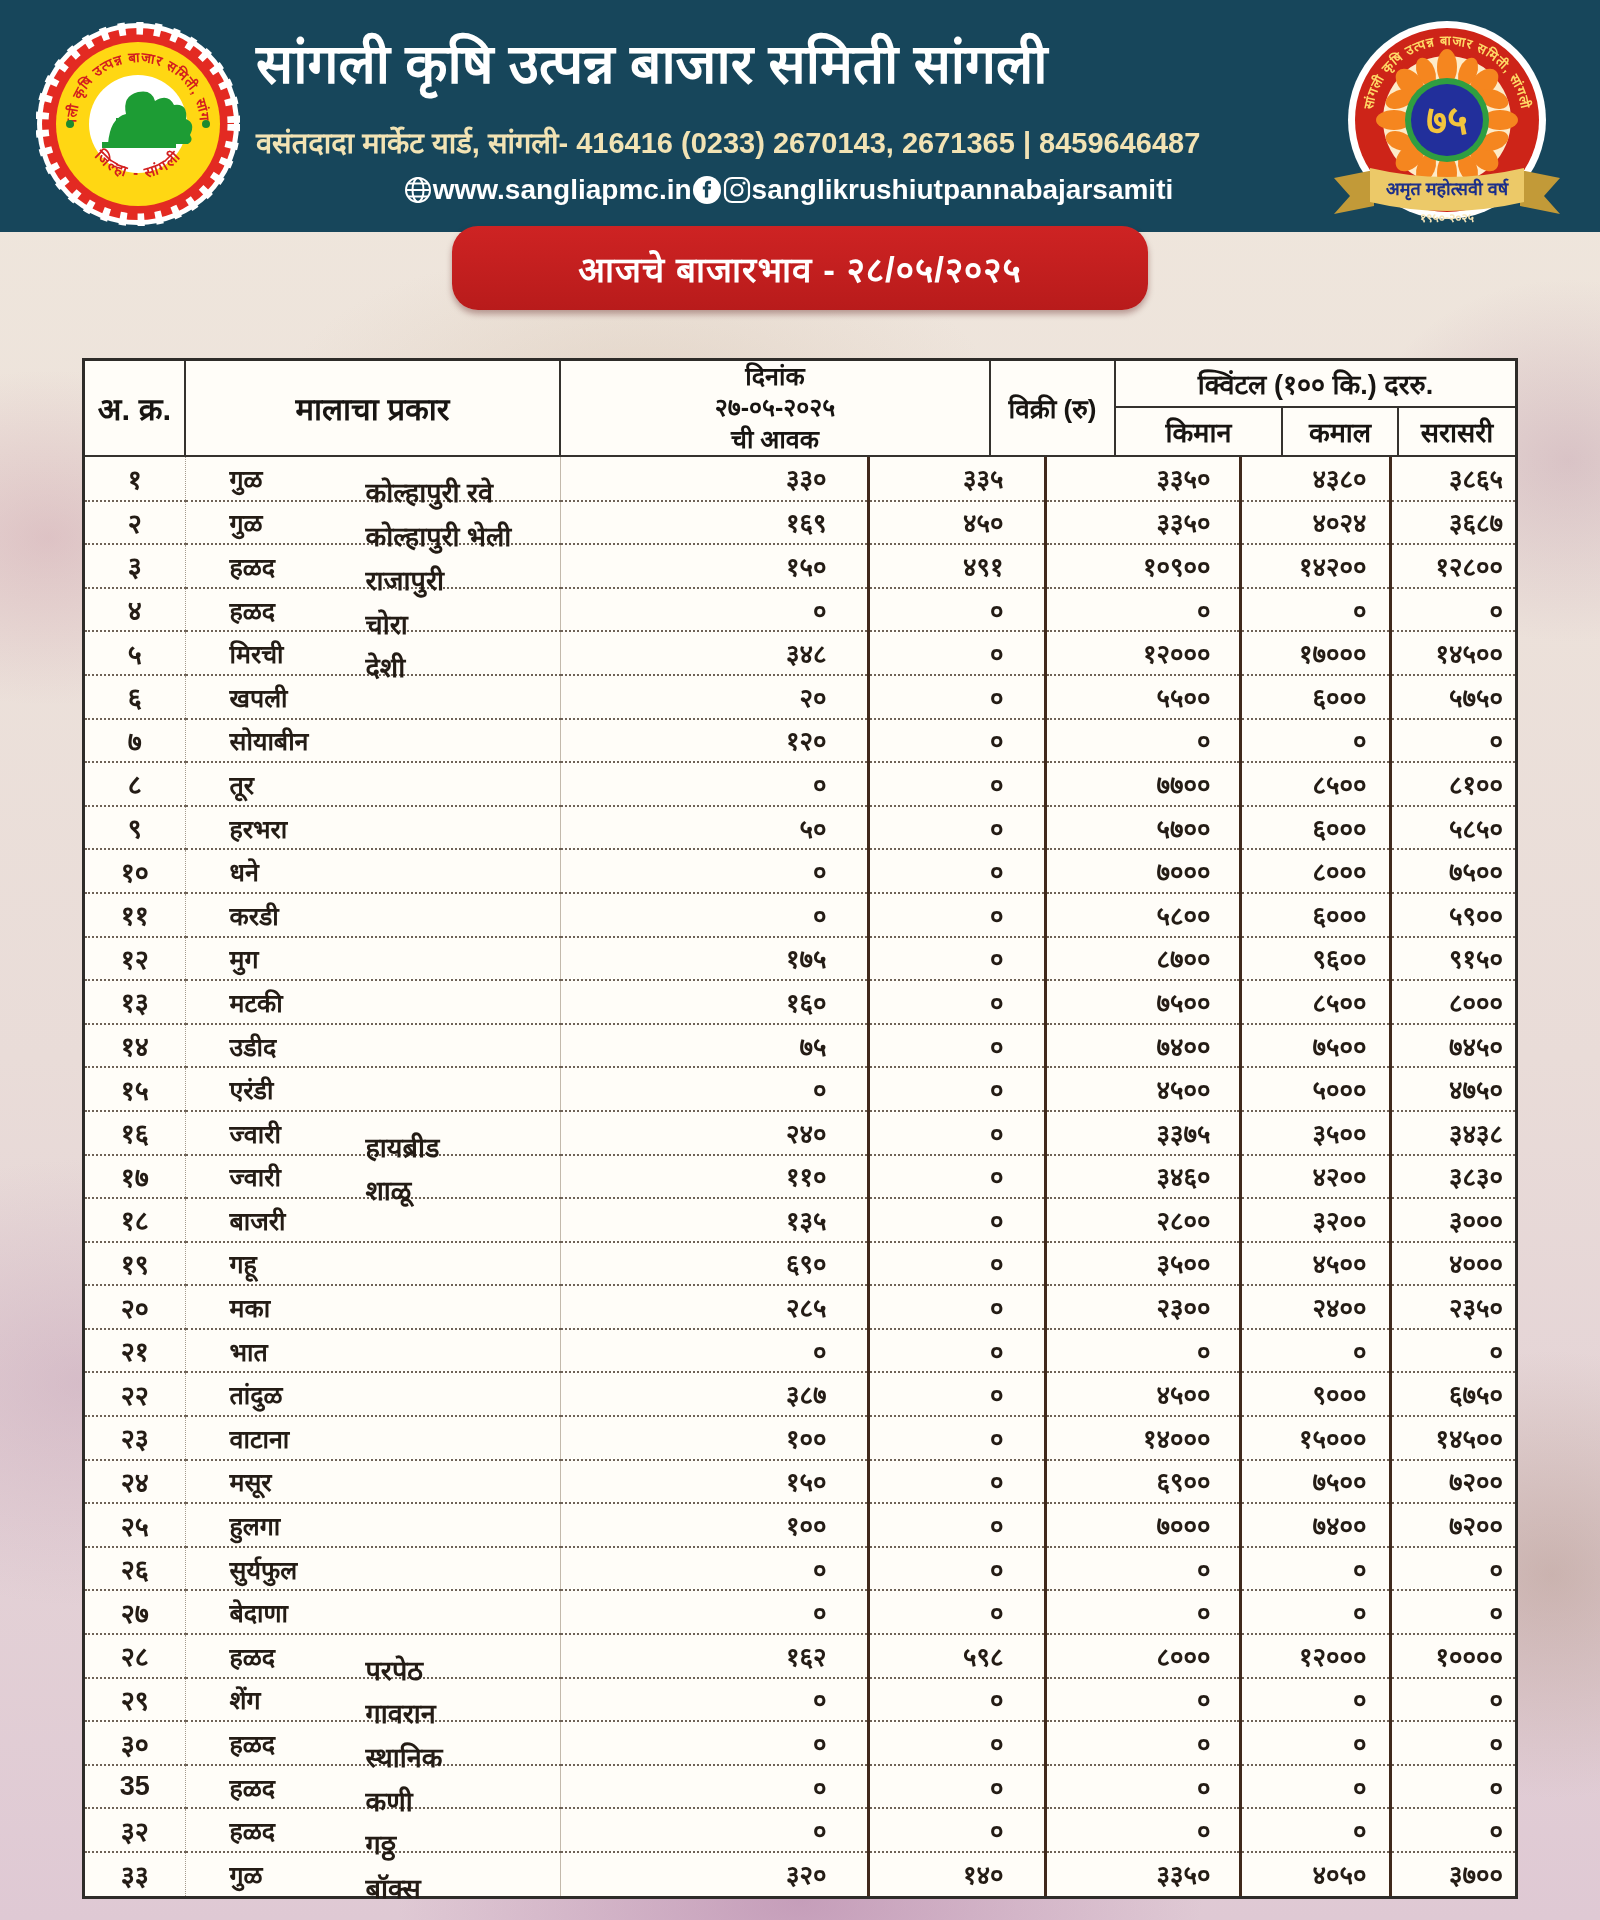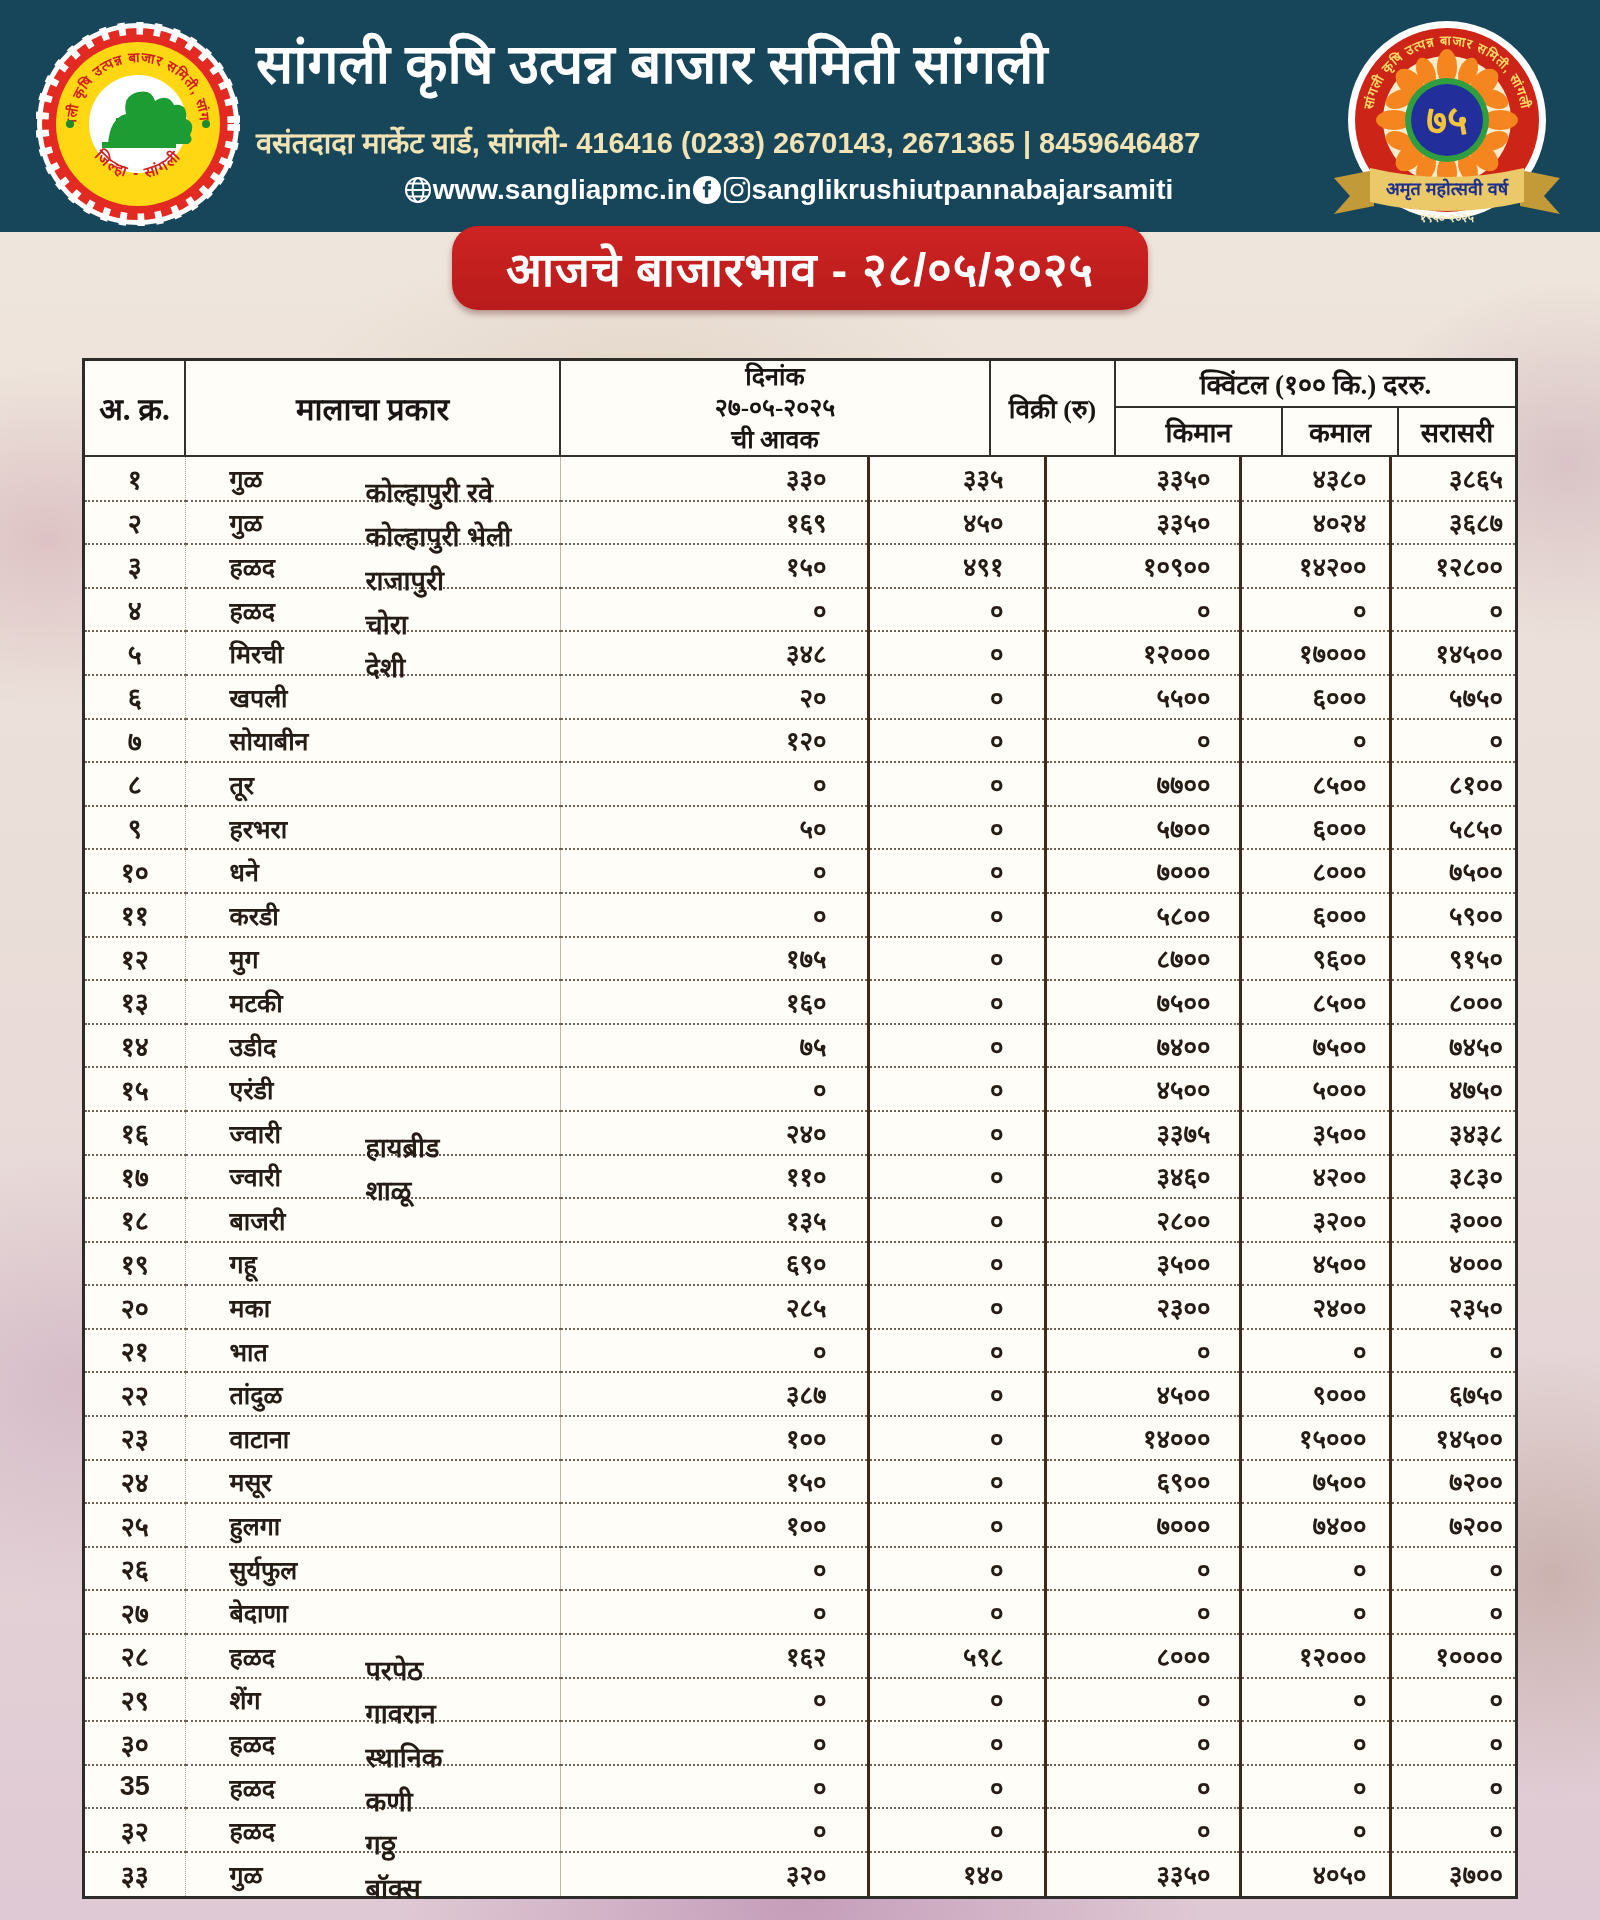--- a/index.html
+++ b/index.html
@@ -42,41 +42,41 @@
 
   
   .banner{
     position:relative; width:696px; height:84px; margin:-6px auto 0;
     background:linear-gradient(180deg,#ce2323,#b81b1b);
     border-radius:26px;
     display:flex; align-items:center; justify-content:center;
     box-shadow:0 4px 6px rgba(80,10,10,.35);
     z-index:5;
   }
-  .banner span{ color:#fff; font-size:47px; font-weight:800; letter-spacing:1px; }
+  .banner span{ color:#fff; font-size:35px; font-weight:800; letter-spacing:1px; }
 
   
   .sheet{
     width:1436px; margin:48px auto 0;
     background:#fffdf8;
     border:3px solid #2e2c29;
   }
   table{ border-collapse:collapse; table-layout:fixed; width:1430px; }
 
   .htable th{
     border:2px solid #35322e; background:#fffdf8;
     color:#181512; font-weight:800; text-align:center; vertical-align:middle;
   }
   .htable .th-sr{ font-size:31px; }
   .htable .th-comm{ font-size:31px; }
   .htable .th-arr{ font-size:25px; line-height:1.25; }
   .htable .th-sale{ font-size:26px; }
   .htable .th-quintal{ font-size:27px; height:46px; }
   .htable .th-sub{ font-size:27px; height:49px;margin-top:25px; }
-  .htable tr:first-child th{ border-top:none;font-family:Liberation Serif, serif; }
+  .htable tr:first-child th{ border-top:none; }
   .htable th:first-child{ border-left:none; }
   .htable th:last-child{ border-right:none; }
 
   .btable td{
     height:43.6px; border-bottom:2px dotted #6e6257;
     color:#241c15; vertical-align:middle;
   }
   .btable tr:last-child td{ border-bottom:none; }
   .c-sr{ text-align:center; font-size:27px; font-weight:700; border-right:1px dotted #a49a8d; }
   .c-name{ position:relative; border-right:1px solid #c3b9ab; }

